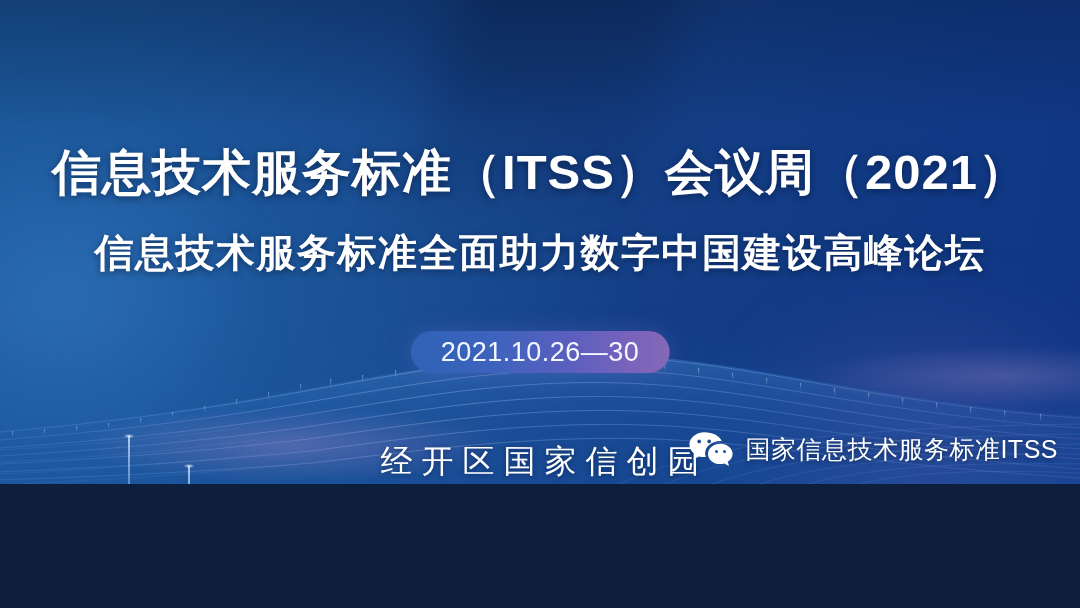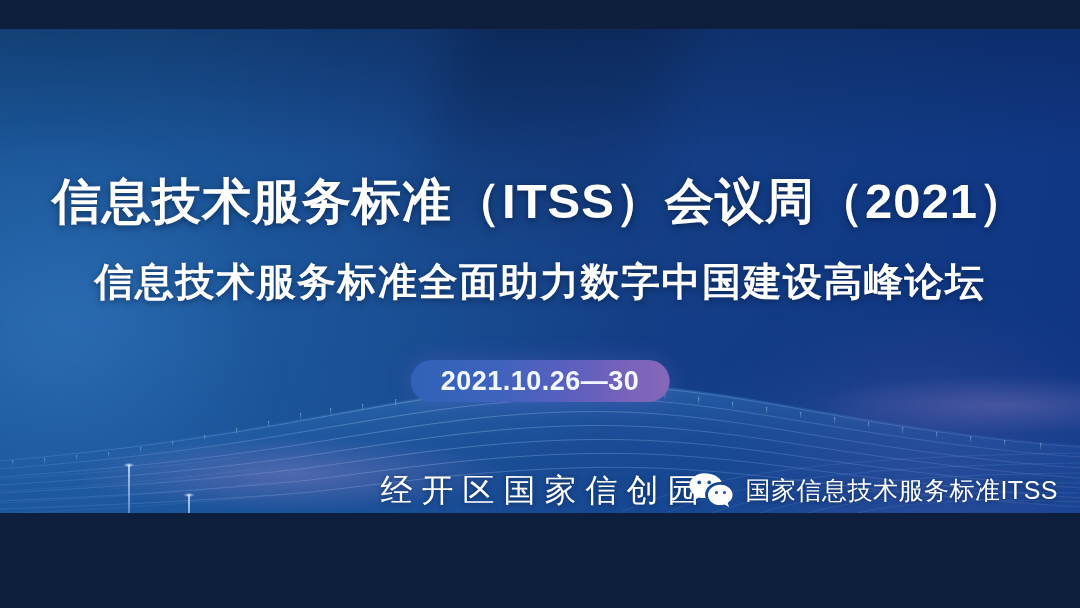--- a/index.html
+++ b/index.html
@@ -11,21 +11,20 @@
   }
 
   #poster {
     position:relative;
     width:1080px; height:484px;
     overflow:hidden;
     background:
       radial-gradient(ellipse 900px 520px at 8% 58%, rgba(40,110,185,.50) 0%, rgba(40,110,185,0) 62%),
       radial-gradient(ellipse 620px 420px at 52% 12%, rgba(20,60,130,.55) 0%, rgba(20,60,130,0) 70%),
       linear-gradient(100deg, #17508f 0%, #174d8d 18%, #16478a 38%, #143f87 58%, #113a85 78%, #103684 100%);
-    margin-top: 29px;
   }
 
   
   .diag-streak {
     position:absolute; top:-60px; left:430px;
     width:230px; height:340px;
     background:linear-gradient(170deg, rgba(9,32,74,.55), rgba(9,32,74,0) 85%);
     transform:skewX(-13deg);
     filter:blur(26px);
     pointer-events:none;
@@ -111,36 +110,36 @@
     position:absolute; top:331px; left:50%;
     transform:translateX(-50%);
     min-width:250px; height:42px;
     display:flex; align-items:center; justify-content:center;
     padding:0 30px;
     border-radius:21px;
     background:linear-gradient(90deg, #2f62b8 0%, #3f63bd 34%, #5c5fbe 62%, #7a63bb 85%, #8568b8 100%);
     box-shadow:0 0 22px rgba(95,95,190,.40);
   }
   .date-pill span {
-    font-size:27px; font-weight:700; color:#f2f7ff;
+    font-size:27px; font-weight:400; color:#f2f7ff;
     letter-spacing:.5px; white-space:nowrap;
   }
 
   .venue {
     position:absolute; top:440px; left:0; width:1080px;
     text-align:center;
     font-size:32px; font-weight:400; color:#ffffff;
     letter-spacing:9px; text-indent:9px;
     white-space:nowrap;
     text-shadow:0 1px 5px rgba(3,16,44,.5);
   }
 
   
   .wm {
-    position:absolute; right:22px; bottom:4px;
+    position:absolute; right:22px; bottom:16px;
     display:flex; align-items:center; gap:11px;
   }
   .wm-icon { width:46px; height:38px; display:block; flex:none; }
   .wm-text {
     font-size:25px; font-weight:400; color:#ffffff;
     letter-spacing:.5px; white-space:nowrap;
     text-shadow:0 1px 5px rgba(3,16,44,.55);
   }
 </style>
 </head>

